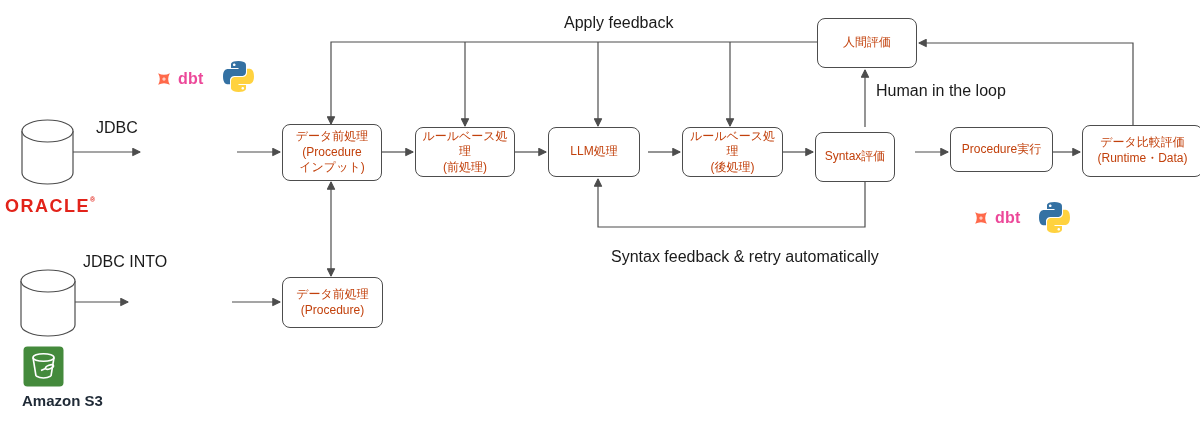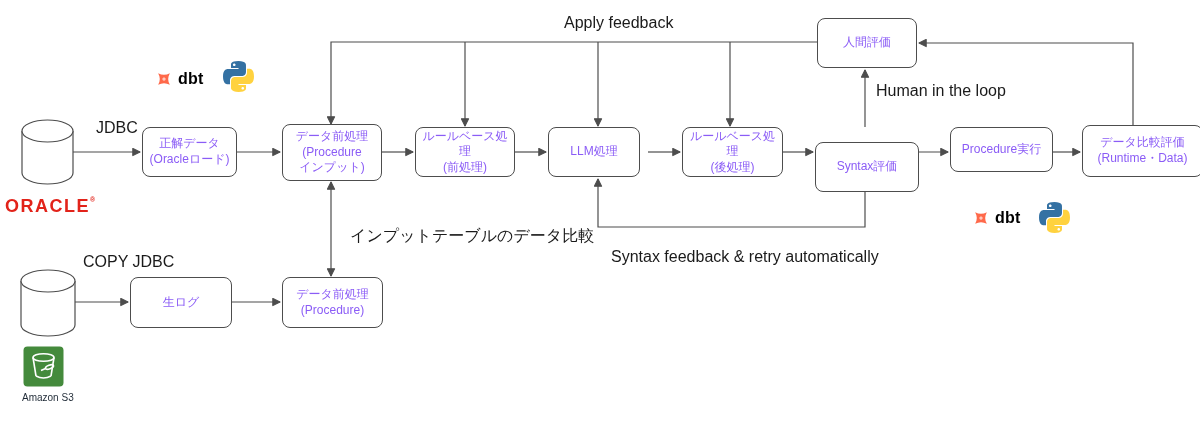--- a/index.html
+++ b/index.html
@@ -7,35 +7,35 @@
     position:relative; width:1200px; height:424px; background:#ffffff;
     font-family:"Liberation Sans","DejaVu Sans",sans-serif; overflow:hidden;
     color:#1a1a1a;
   }
   svg.edges { position:absolute; left:0; top:0; width:1200px; height:424px; }
   .node {
     position:absolute; box-sizing:border-box;
     border:1.2px solid #4d4d4d; border-radius:8px; background:#ffffff;
     display:flex; align-items:center; justify-content:center;
     text-align:center; font-size:12px; line-height:1.3;
-    white-space:pre-line; padding:2px; color:#8b5cf6;
+    white-space:pre-line; padding:2px; color:#c2410c;
   }
   .lbl {
     position:absolute; font-size:16px; color:#1a1a1a; white-space:nowrap;
   }
   .logo-row { position:absolute; display:flex; align-items:center; gap:5px; }
-  .dbt-text { font-weight:bold; font-size:16px; color:#000000; letter-spacing:.2px; }
+  .dbt-text { font-weight:bold; font-size:16px; color:#ec4899; letter-spacing:.2px; }
   .oracle-logo {
     position:absolute; left:5px; top:196px;
     color:#e2231a; font-weight:bold; font-size:18px; letter-spacing:1.5px;
     white-space:nowrap;
   }
   .oracle-mark { font-size:7px; vertical-align:top; letter-spacing:0; }
   .s3-logo { position:absolute; left:22px; top:346px; width:42px; text-align:center; }
-  .s3-label { font-size:10px; font-weight:normal; color:#1f2a36; margin-top:1px; white-space:nowrap; }
+  .s3-label { font-size:15px; font-weight:bold; color:#1f2a36; margin-top:1px; white-space:nowrap; }
 </style>
 </head>
 <body>
 
 <div class="canvas">
 
   <svg class="edges" viewBox="0 0 1200 424" fill="none" stroke="#4d4d4d" stroke-width="1.2">
     <defs>
       <marker id="ah" viewBox="0 0 10 10" refX="9" refY="5" markerWidth="9" markerHeight="9" orient="auto-start-reverse" markerUnits="userSpaceOnUse">
         <path d="M1 1 L9 5 L1 9 Z" fill="#4d4d4d" stroke="#4d4d4d" stroke-linejoin="round"></path>
@@ -71,45 +71,41 @@
 
     <path d="M1133 125 V43 H919" marker-end="url(#ah)"></path>
 
     <path d="M865 127 V70" marker-end="url(#ah)"></path>
 
     <path d="M865 177 V227 H598 V179" marker-end="url(#ah)"></path>
 
     <path d="M331 182 V276" marker-start="url(#ah)" marker-end="url(#ah)"></path>
   </svg>
 
-  <div class="node" style="left:142px;top:127px;width:95px;height:50px">正解データ
-(Oracleロード)</div>
   <div class="node" style="left:282px;top:124px;width:100px;height:57px">データ前処理
 (Procedure
 インプット)</div>
   <div class="node" style="left:415px;top:127px;width:100px;height:50px">ルールベース処理
 (前処理)</div>
   <div class="node" style="left:548px;top:127px;width:92px;height:50px">LLM処理</div>
   <div class="node" style="left:682px;top:127px;width:101px;height:50px">ルールベース処理
 (後処理)</div>
-  <div class="node" style="left:815px;top:142px;width:104px;height:50px">Syntax評価</div>
+  <div class="node" style="left:815px;top:132px;width:80px;height:50px">Syntax評価</div>
   <div class="node" style="left:950px;top:127px;width:103px;height:45px">Procedure実行</div>
   <div class="node" style="left:1082px;top:125px;width:121px;height:52px">データ比較評価
 (Runtime・Data)</div>
   <div class="node" style="left:817px;top:18px;width:100px;height:50px">人間評価</div>
-  <div class="node" style="left:130px;top:277px;width:102px;height:51px">生ログ</div>
   <div class="node" style="left:282px;top:277px;width:101px;height:51px">データ前処理
 (Procedure)</div>
 
   <div class="lbl" style="left:96px;top:119px">JDBC</div>
-  <div class="lbl" style="left:83px;top:253px">COPY JDBC</div>
+  <div class="lbl" style="left:83px;top:253px">JDBC INTO</div>
   <div class="lbl" style="left:564px;top:14px">Apply feedback</div>
   <div class="lbl" style="left:876px;top:82px">Human in the loop</div>
   <div class="lbl" style="left:611px;top:248px">Syntax feedback &amp; retry automatically</div>
-  <div class="lbl" style="left:350px;top:226px">インプットテーブルのデータ比較</div>
 
   <div class="oracle-logo"><span>ORACLE</span><span class="oracle-mark">®</span></div>
 
   <div class="logo-row" style="left:155px;top:70px">
     <svg width="18" height="18" viewBox="0 0 24 24">
       <path transform="rotate(45 12 12)" fill="#ff694a" d="M12 1 C13.6 6.7 17.3 10.4 23 12 C17.3 13.6 13.6 17.3 12 23 C10.4 17.3 6.7 13.6 1 12 C6.7 10.4 10.4 6.7 12 1 Z"></path>
       <circle cx="12" cy="12" r="2" fill="#ffffff"></circle>
       <circle cx="12" cy="12" r="0.9" fill="#ff694a"></circle>
     </svg>
     <span class="dbt-text">dbt</span>

